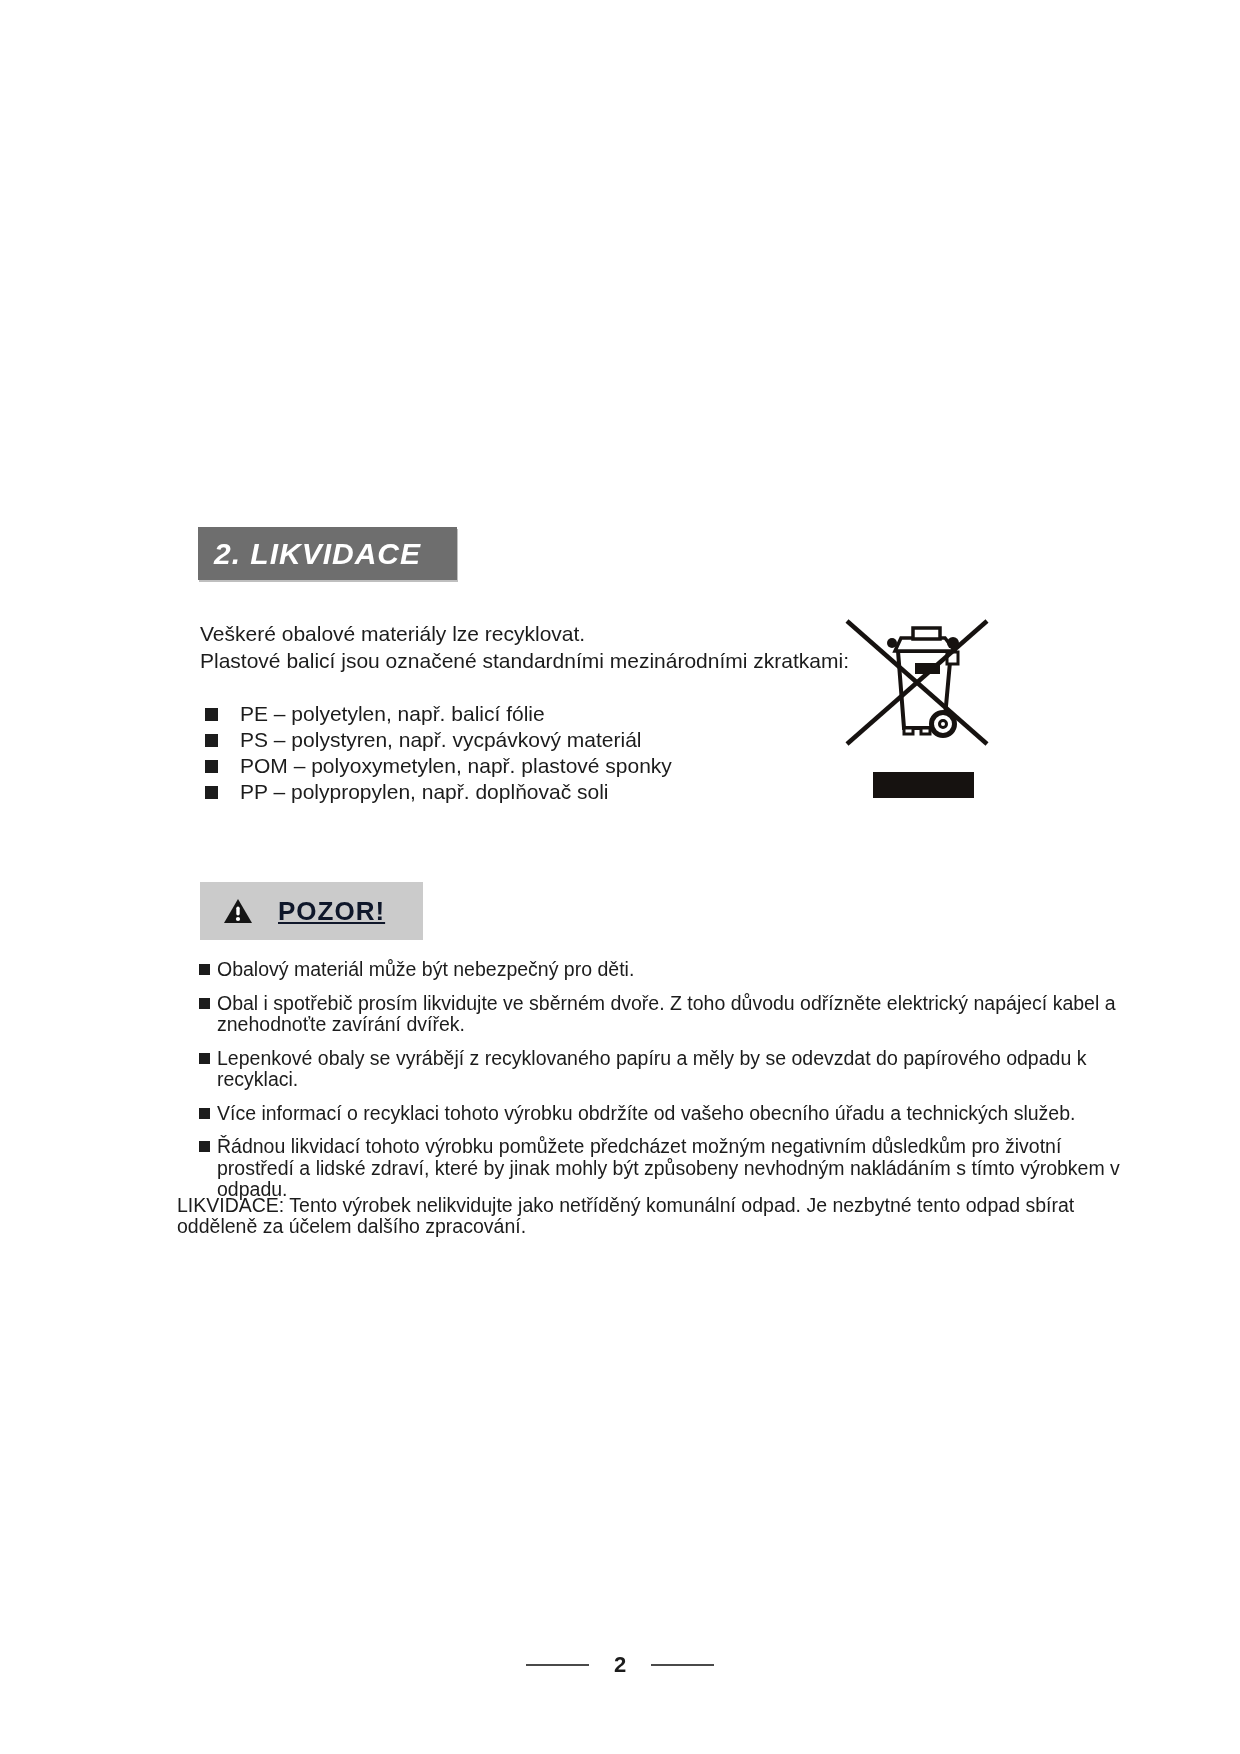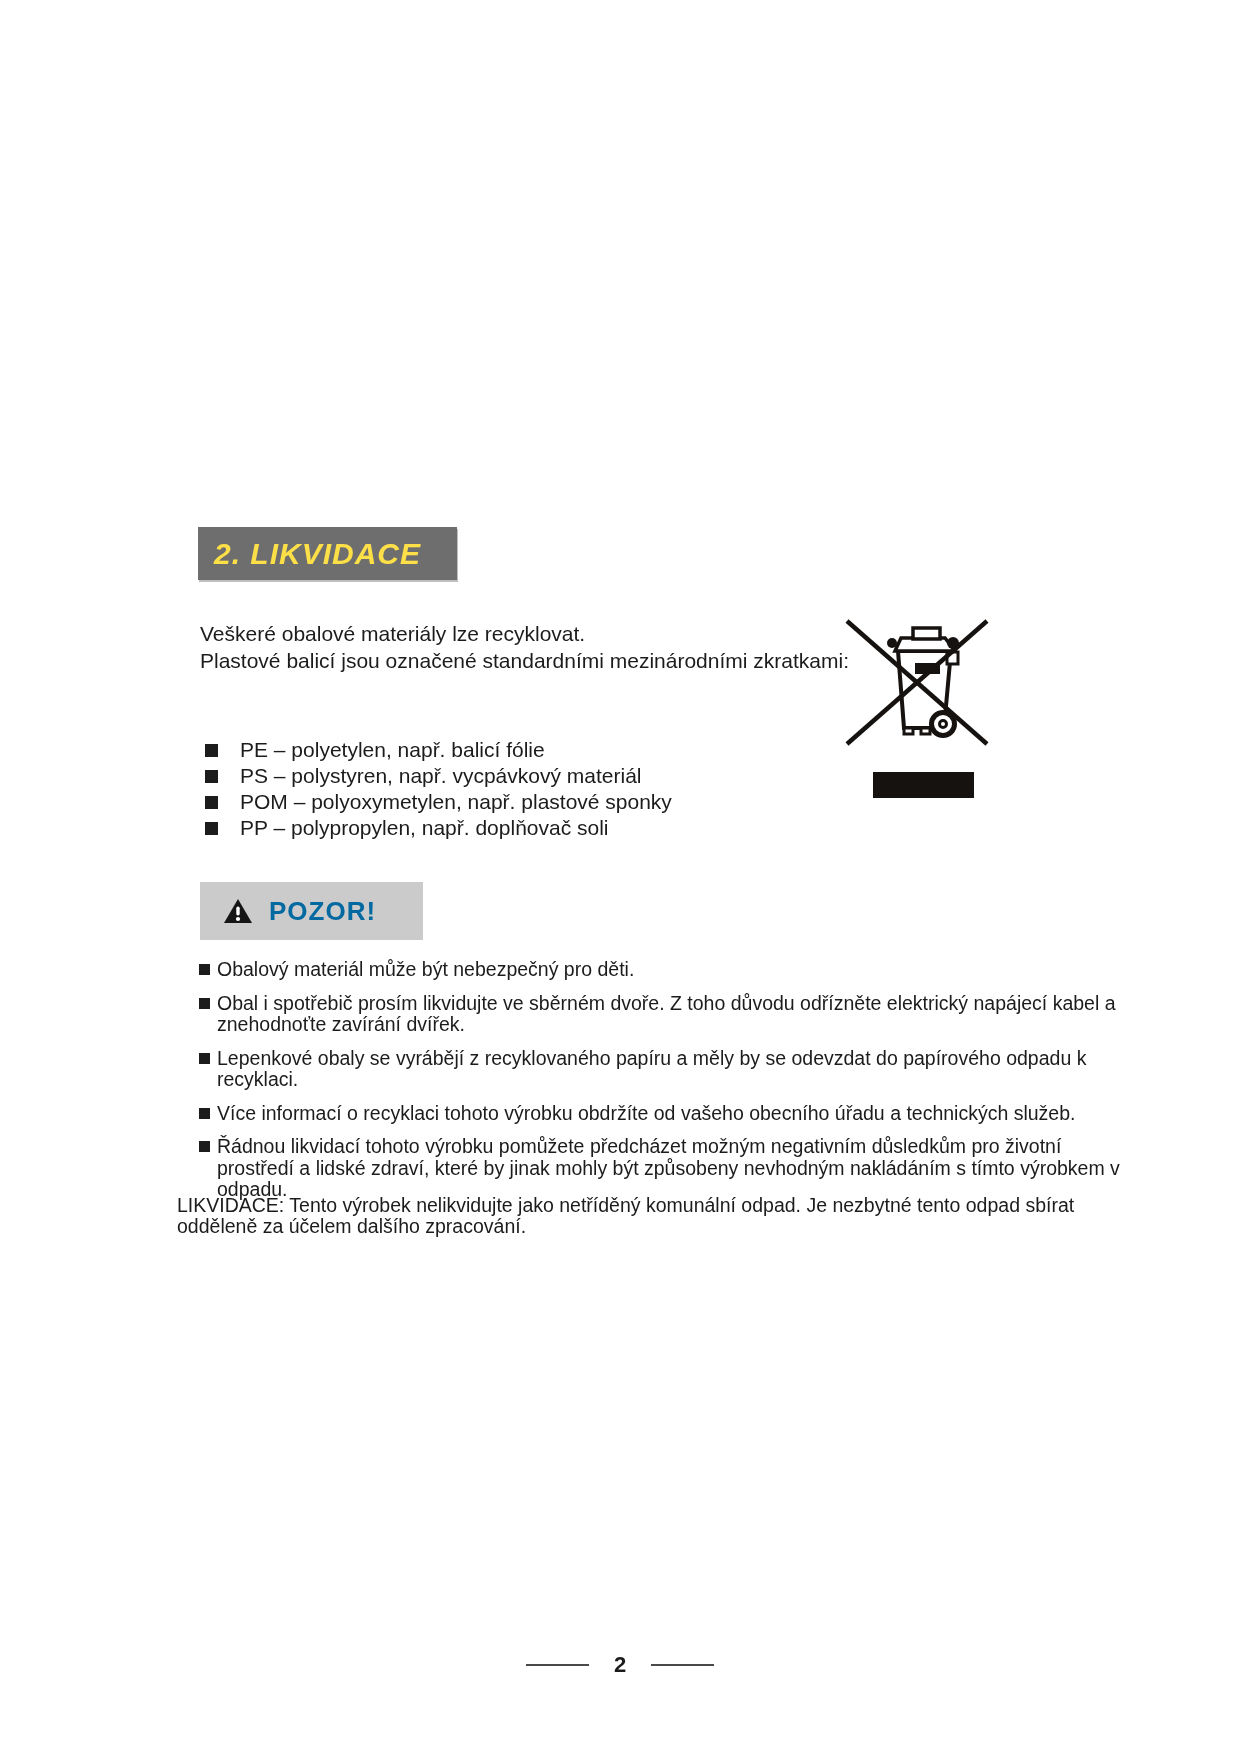--- a/index.html
+++ b/index.html
@@ -10,52 +10,52 @@
     color:#1c1c1c;
     position:relative;
     overflow:hidden;
   }
   .page{position:absolute;inset:0;}
 
   
   .section-header{
     position:absolute;left:198px;top:527px;width:259px;height:53px;
     background:#6e6e6e;
-    color:#fde047;
+    color:#ffffff;
     font-size:30px;font-weight:bold;font-style:italic;
     line-height:53px;
     padding-left:16px;
     box-sizing:border-box;
     letter-spacing:1px;
     box-shadow:1px 2px 0 rgba(0,0,0,0.25);
   }
 
   
   .intro-lines{position:absolute;left:200px;top:620px;font-size:21px;}
   .intro-line{height:27px;line-height:27px;white-space:nowrap;}
 
-  .intro-bullets{position:absolute;left:205px;top:701px;font-size:21px;margin-top:36px;}
+  .intro-bullets{position:absolute;left:205px;top:701px;font-size:21px;}
   .intro-bullet{display:flex;align-items:center;height:26px;white-space:nowrap;}
   .sq{width:13px;height:13px;background:#1c1c1c;flex:0 0 13px;margin-right:22px;}
 
   
   .weee{position:absolute;left:845px;top:612px;}
   .black-bar{position:absolute;left:873px;top:772px;width:101px;height:26px;background:#161210;}
 
   
   .warning-box{
     position:absolute;left:200px;top:882px;width:223px;height:58px;
     background:#cbcbcb;
     display:flex;align-items:center;
     box-sizing:border-box;
     padding-left:23px;
   }
   .warning-title{
-    font-size:26px;font-weight:bold;color:#0369a1;
-    margin-left:16px;letter-spacing:1px;
+    font-size:26px;font-weight:bold;color:#0f172a;
+    margin-left:25px;letter-spacing:1px;text-decoration:underline;
   }
 
   
   .warning-list{position:absolute;left:187px;top:947px;width:945px;font-size:19.5px;}
   .warning-item{display:flex;margin:12px;}
   .wsq{width:11px;height:11px;background:#1c1c1c;flex:0 0 11px;margin-top:5px;margin-right:7px;}
   .warning-text{line-height:21.5px;width:920px;}
 
   
   .note{

